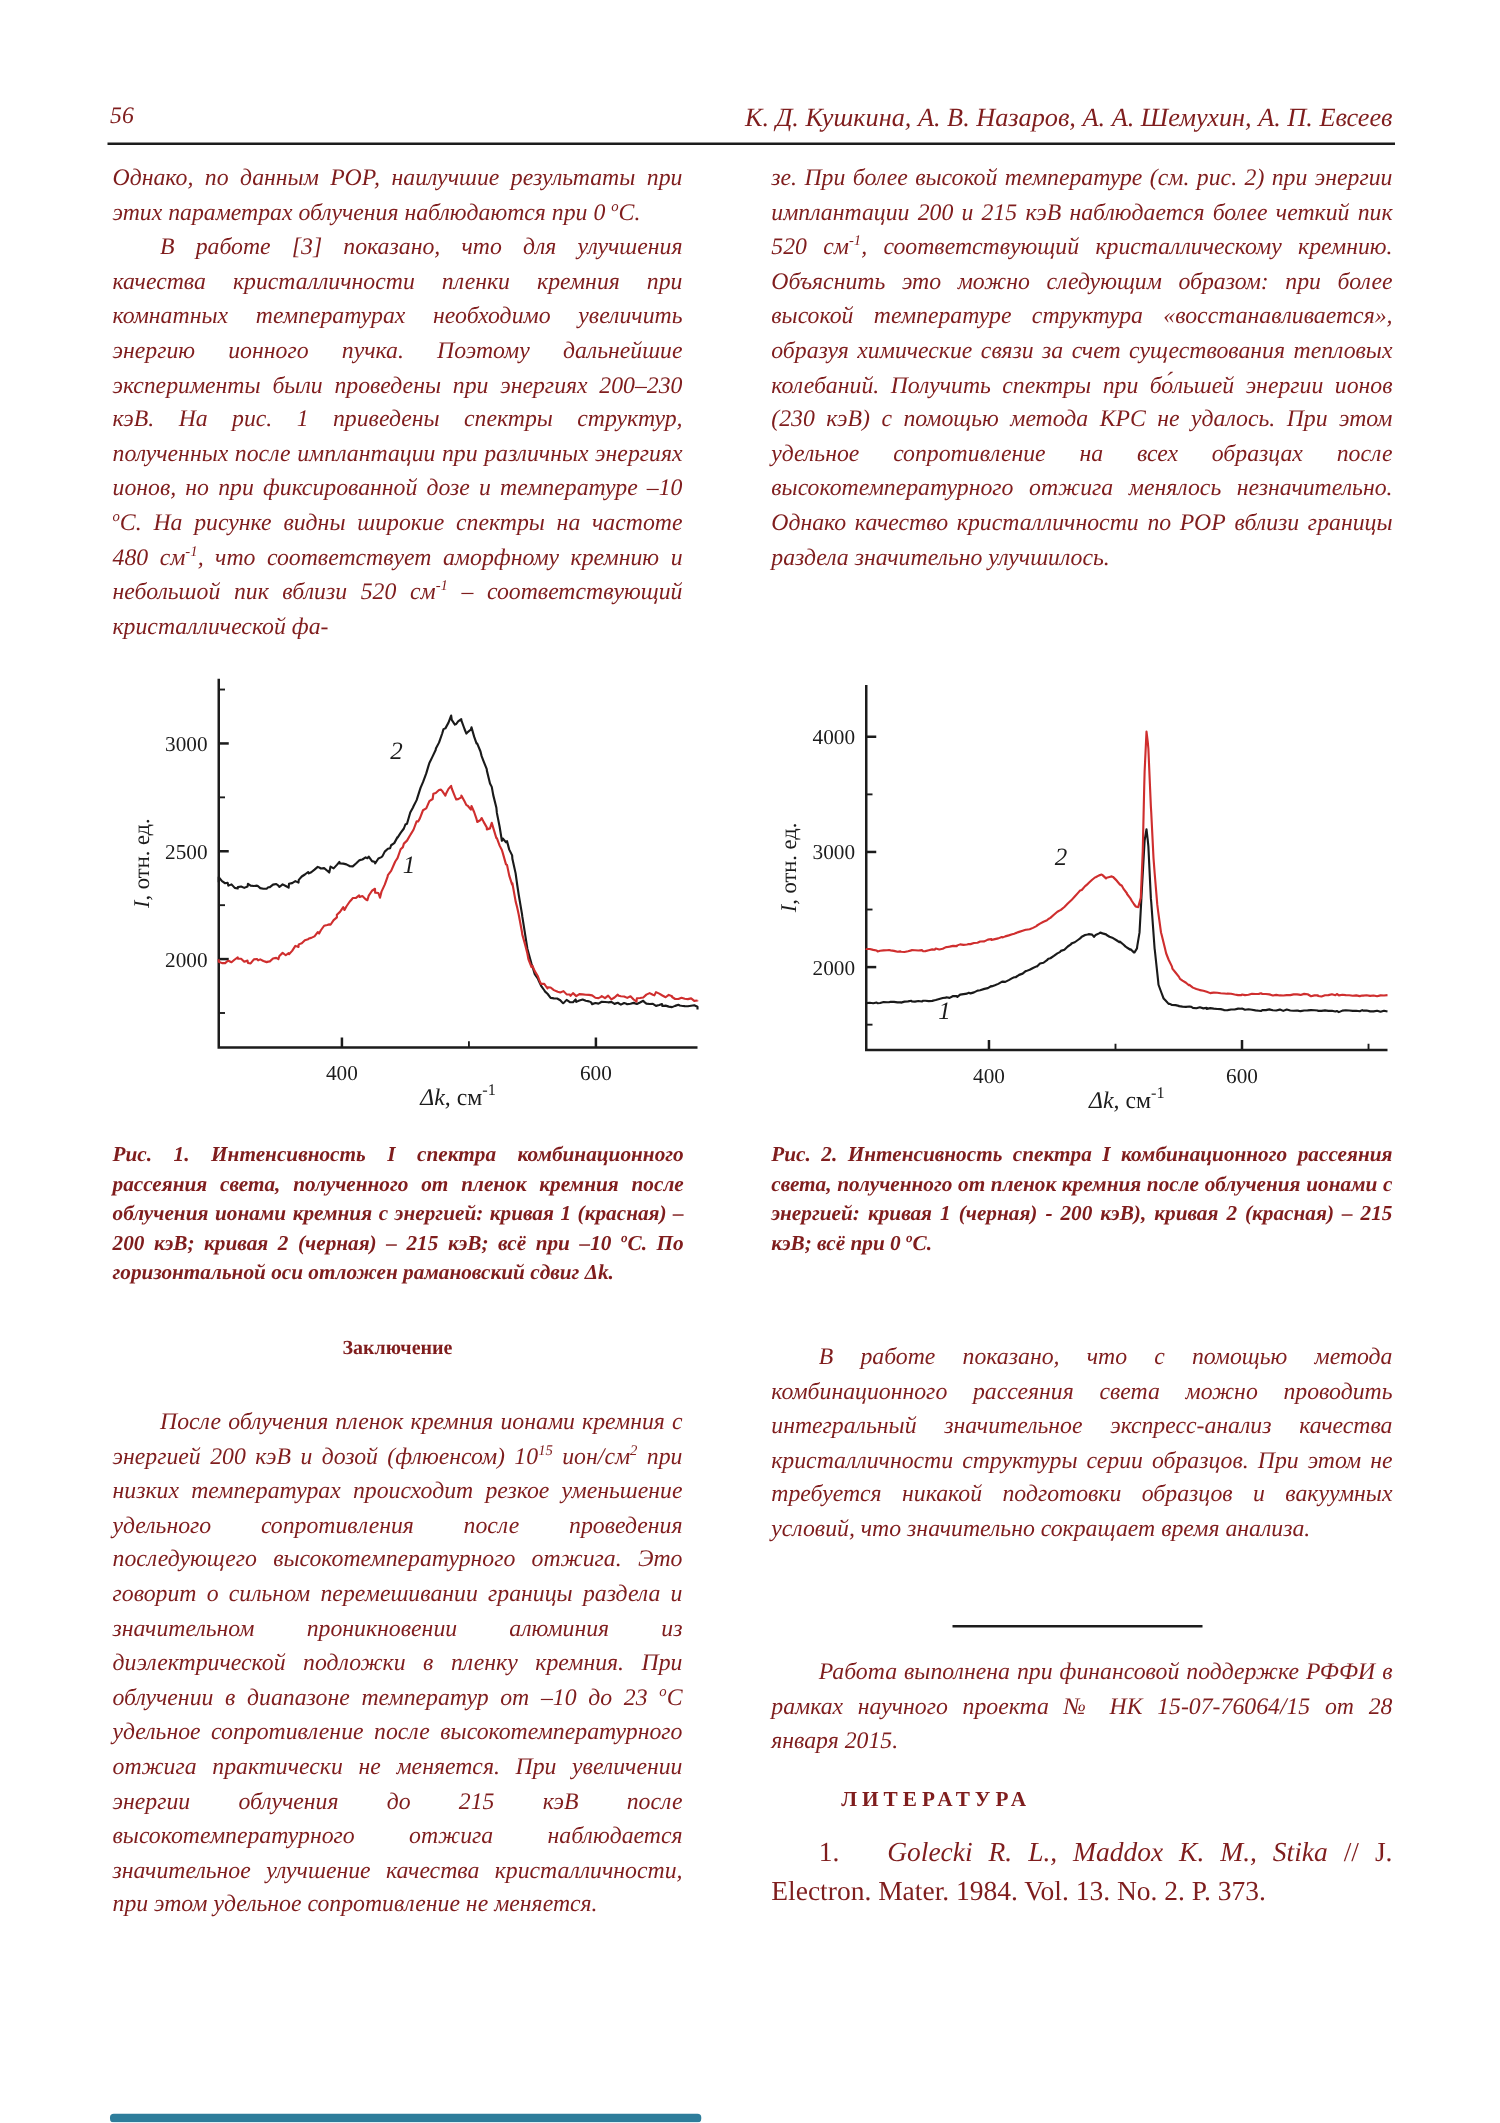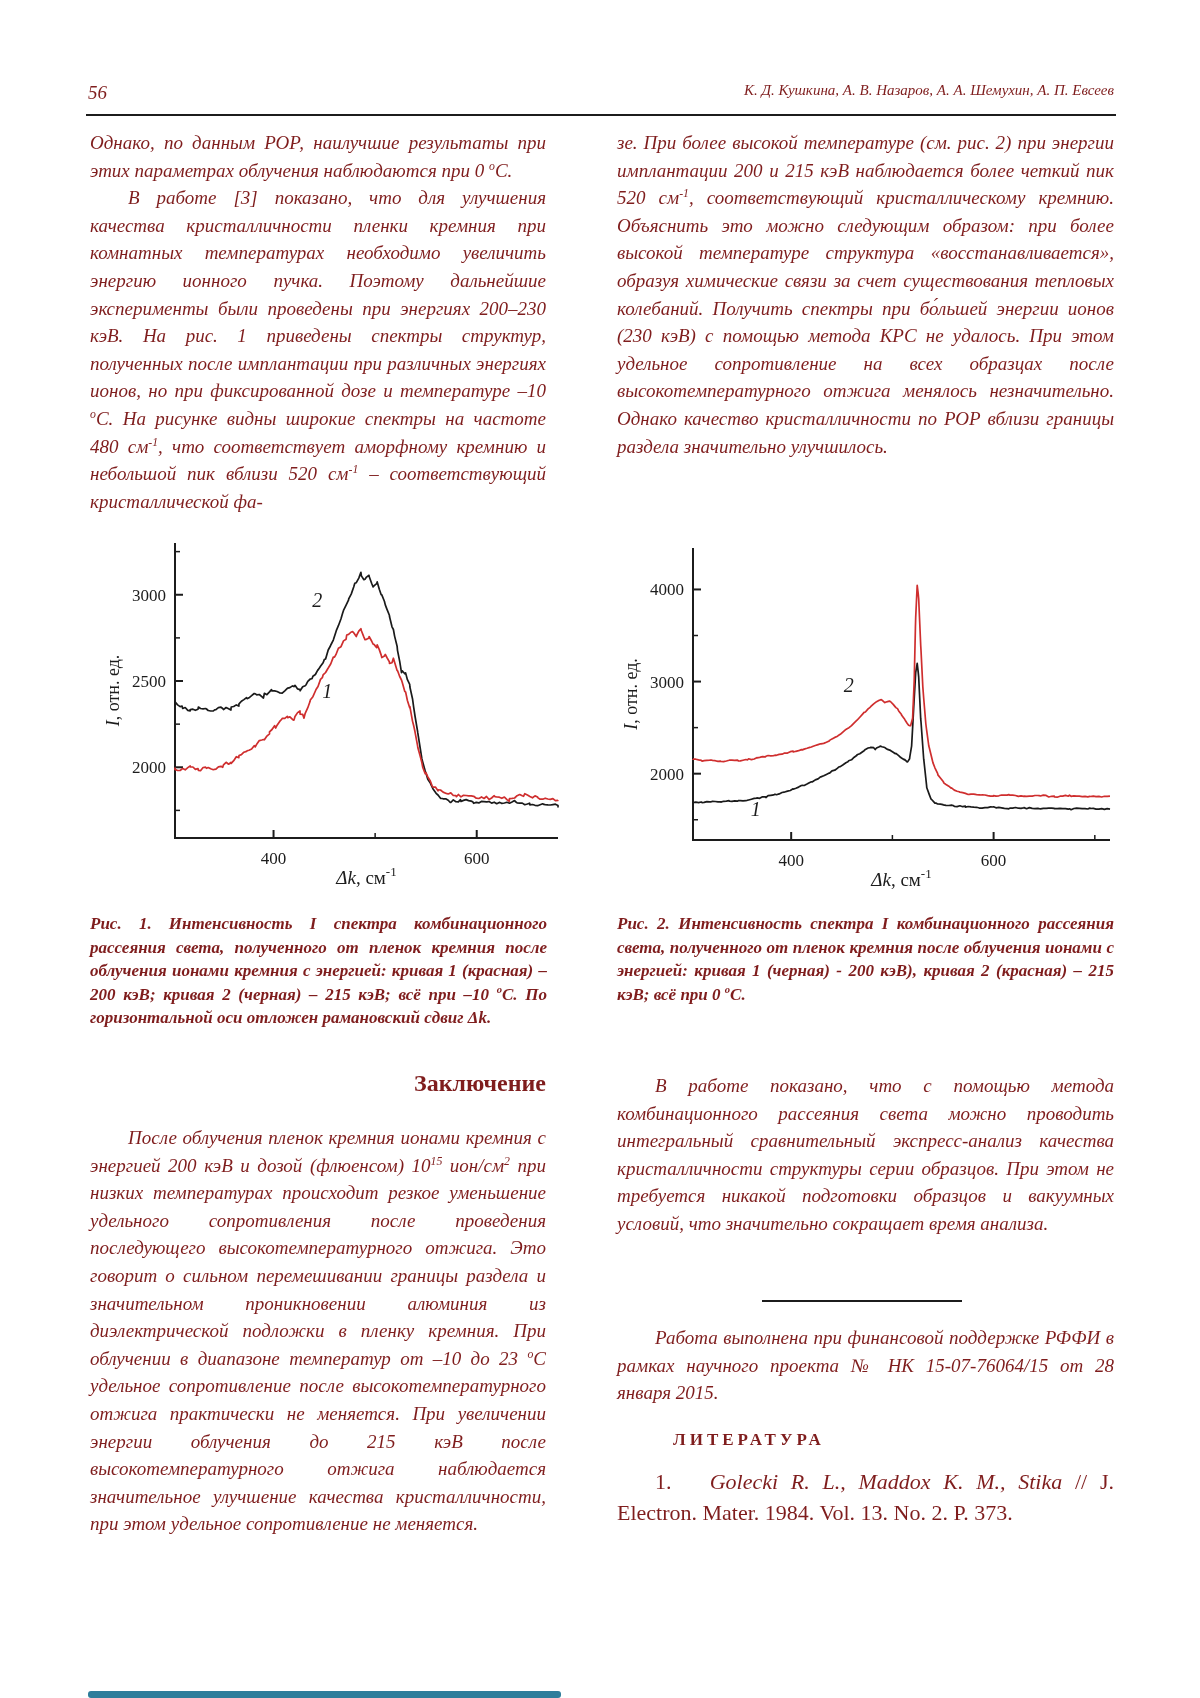--- a/index.html
+++ b/index.html
@@ -1,29 +1,29 @@
 <!DOCTYPE html>
 <html><head>
 <meta charset="utf-8">
 <style>
   html,body{margin:0;padding:0;background:#ffffff;}
   .page{position:relative;width:1200px;height:1698px;background:#ffffff;
         font-family:"Liberation Serif",serif;color:#7f1d1d;overflow:hidden;}
   .hdr-num{position:absolute;left:88px;top:82px;font-size:19px;font-style:italic;}
-  .hdr-authors{position:absolute;right:86px;top:82px;font-size:15px;font-style:italic;}
+  .hdr-authors{position:absolute;right:86px;top:82px;font-size:21px;font-style:italic;}
   .hdr-rule{position:absolute;left:86px;right:84px;top:114px;border-top:2px solid #1c1c1c;}
   .body-text{position:absolute;font-size:19px;line-height:27.6px;text-align:justify;font-style:italic;}
   .body-text p{margin:0;}
   p.cont{text-indent:0;}
   p.ind{text-indent:38px;}
   sup{font-size:0.62em;vertical-align:super;line-height:0;}
   .fig-svg{position:absolute;}
   .fig-caption{position:absolute;font-size:17px;line-height:23.6px;font-weight:bold;
                font-style:italic;text-align:justify;}
-  .conclusion-h{position:absolute;font-size:24px;font-weight:bold;text-align:right;}
+  .conclusion-h{position:absolute;font-size:16px;font-weight:bold;text-align:center;}
   .divider{position:absolute;border-top:2px solid #1c1c1c;}
   .ack{font-style:italic;}
   .lit-h{position:absolute;font-size:17px;font-weight:bold;letter-spacing:4px;}
   .refs{position:absolute;font-size:22px;line-height:31px;text-align:justify;}
   .refs p{margin:0;text-indent:38px;}
   .scroll-thumb{position:absolute;left:88px;top:1691px;width:473px;height:7px;border-radius:3px;}
 </style>
 </head>
 <body>
 
@@ -94,21 +94,21 @@
   <div class="fig-caption" style="left:90px;top:912px;width:457px;">Рис. 1. Интенсивность I спектра комбинационного рассеяния света, полученного от пленок кремния после облучения ионами кремния с энергией: кривая 1 (красная) – 200 кэВ; кривая 2 (черная) – 215 кэВ; всё при –10 <sup>о</sup>С. По горизонтальной оси отложен рамановский сдвиг Δk.</div>
   <div class="fig-caption" style="left:617px;top:912px;width:497px;">Рис. 2. Интенсивность спектра I комбинационного рассеяния света, полученного от пленок кремния после облучения ионами с энергией: кривая 1 (черная) - 200 кэВ), кривая 2 (красная) – 215 кэВ; всё при 0 <sup>о</sup>С.</div>
 
   <div class="conclusion-h" style="left:90px;top:1070px;width:456px;">Заключение</div>
 
   <div class="body-text" style="left:90px;top:1124px;width:456px;">
     <p class="ind">После облучения пленок кремния ионами кремния с энергией 200 кэВ и дозой (флюенсом) 10<sup>15</sup> ион/см<sup>2</sup> при низких температурах происходит резкое уменьшение удельного сопротивления после проведения последующего высокотемпературного отжига. Это говорит о сильном перемешивании границы раздела и значительном проникновении алюминия из диэлектрической подложки в пленку кремния. При облучении в диапазоне температур от –10 до 23 <sup>о</sup>С удельное сопротивление после высокотемпературного отжига практически не меняется. При увеличении энергии облучения до 215 кэВ после высокотемпературного отжига наблюдается значительное улучшение качества кристалличности, при этом удельное сопротивление не меняется.</p>
   </div>
 
   <div class="body-text" style="left:617px;top:1072px;width:497px;">
-    <p class="ind">В работе показано, что с помощью метода комбинационного рассеяния света можно проводить интегральный сравнительный экспресс-анализ качества кристалличности структуры серии образцов. При этом не требуется никакой подготовки образцов и вакуумных условий, что значительно сокращает время анализа.</p>
+    <p class="ind">В работе показано, что с помощью метода комбинационного рассеяния света можно проводить интегральный значительное экспресс-анализ качества кристалличности структуры серии образцов. При этом не требуется никакой подготовки образцов и вакуумных условий, что значительно сокращает время анализа.</p>
   </div>
 
   <div class="divider" style="left:762px;top:1300px;width:200px;"></div>
 
   <div class="body-text ack" style="left:617px;top:1324px;width:497px;">
     <p class="ind">Работа выполнена при финансовой поддержке РФФИ в рамках научного проекта № НК 15-07-76064/15 от 28 января 2015.</p>
   </div>
 
   <div class="lit-h" style="left:673px;top:1430px;">ЛИТЕРАТУРА</div>
 

